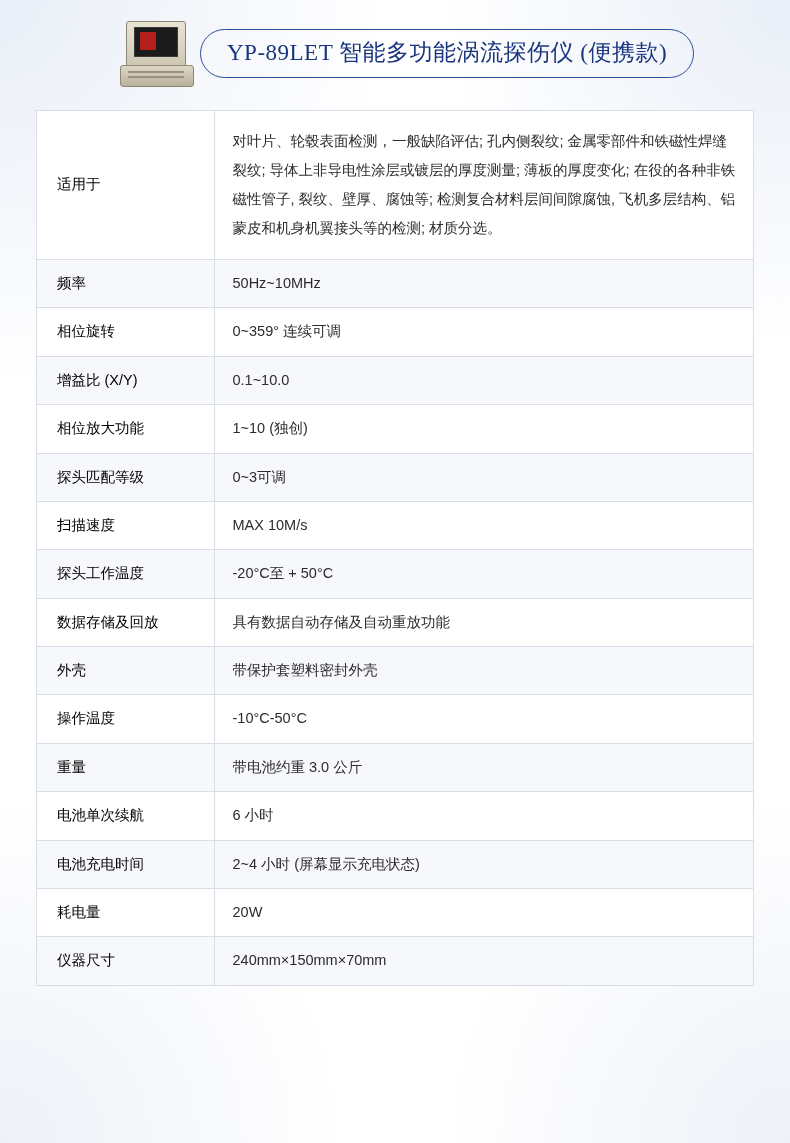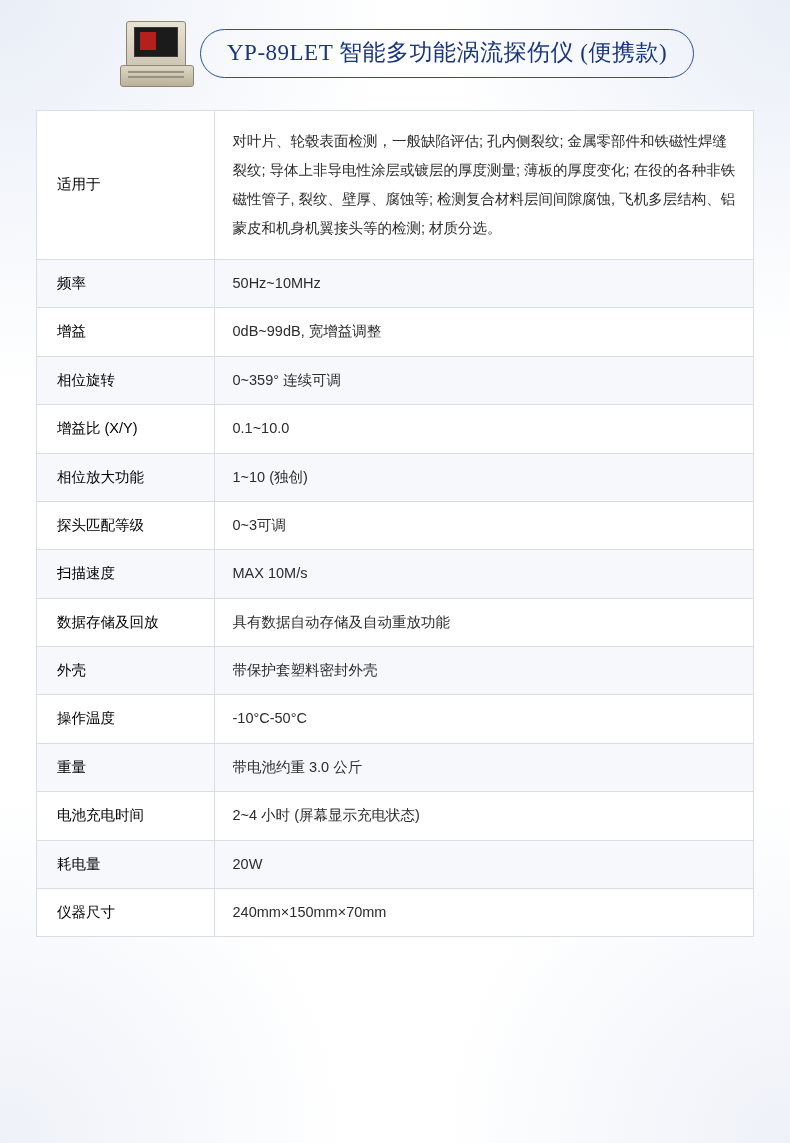--- a/index.html
+++ b/index.html
@@ -180,58 +180,62 @@
       <tbody id="spec-body">
           <tr class="tall">
             <td class="label">适用于</td>
             <td class="value">对叶片、轮毂表面检测，一般缺陷评估; 孔内侧裂纹; 金属零部件和铁磁性焊缝裂纹; 导体上非导电性涂层或镀层的厚度测量; 薄板的厚度变化; 在役的各种非铁磁性管子, 裂纹、壁厚、腐蚀等; 检测复合材料层间间隙腐蚀, 飞机多层结构、铝蒙皮和机身机翼接头等的检测; 材质分选。</td>
           </tr>
           <tr>
             <td class="label">频率</td>
             <td class="value">50Hz~10MHz</td>
           </tr>
           <tr>
-            <td class="label">增益</td>
-            <td class="value">0dB~99dB, 宽增益调整</td>
-          </tr>
-          <tr>
             <td class="label">相位旋转</td>
             <td class="value">0~359° 连续可调</td>
           </tr>
           <tr>
             <td class="label">增益比 (X/Y)</td>
             <td class="value">0.1~10.0</td>
           </tr>
           <tr>
             <td class="label">相位放大功能</td>
             <td class="value">1~10 (独创)</td>
           </tr>
           <tr>
             <td class="label">探头匹配等级</td>
             <td class="value">0~3可调</td>
           </tr>
           <tr>
             <td class="label">扫描速度</td>
             <td class="value">MAX 10M/s</td>
           </tr>
           <tr>
+            <td class="label">探头工作温度</td>
+            <td class="value">-20°C至 + 50°C</td>
+          </tr>
+          <tr>
             <td class="label">数据存储及回放</td>
             <td class="value">具有数据自动存储及自动重放功能</td>
           </tr>
           <tr>
             <td class="label">外壳</td>
             <td class="value">带保护套塑料密封外壳</td>
           </tr>
           <tr>
             <td class="label">操作温度</td>
             <td class="value">-10°C-50°C</td>
           </tr>
           <tr>
             <td class="label">重量</td>
             <td class="value">带电池约重 3.0 公斤</td>
+          </tr>
+          <tr>
+            <td class="label">电池单次续航</td>
+            <td class="value">6 小时</td>
           </tr>
           <tr>
             <td class="label">电池充电时间</td>
             <td class="value">2~4 小时 (屏幕显示充电状态)</td>
           </tr>
           <tr>
             <td class="label">耗电量</td>
             <td class="value">20W</td>
           </tr>
           <tr>

